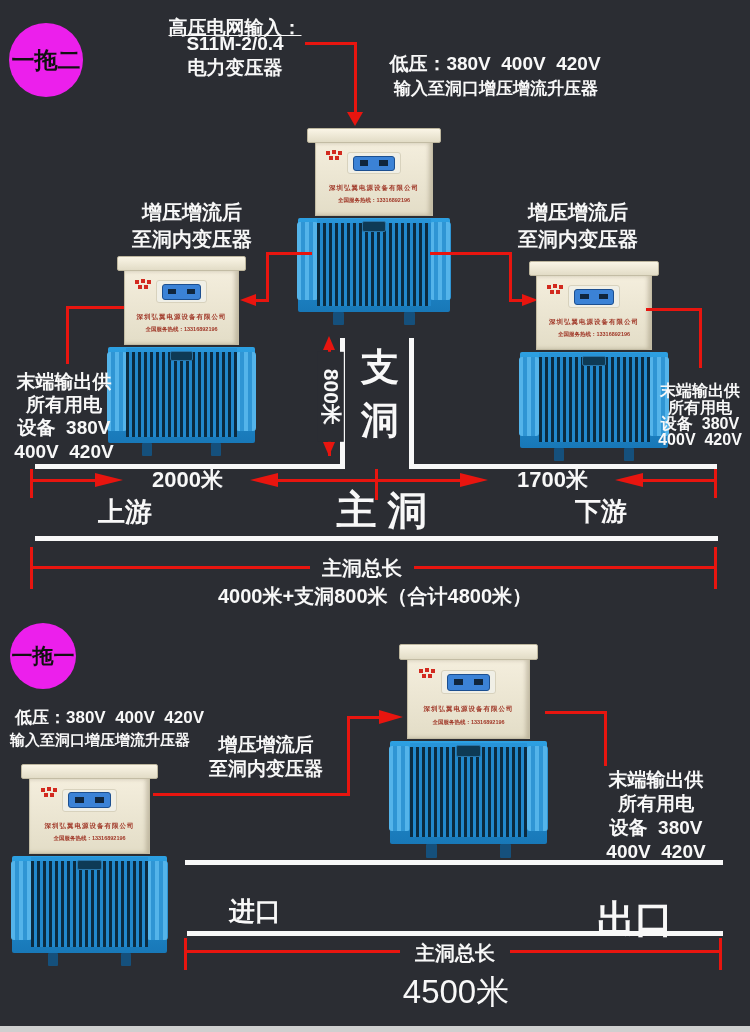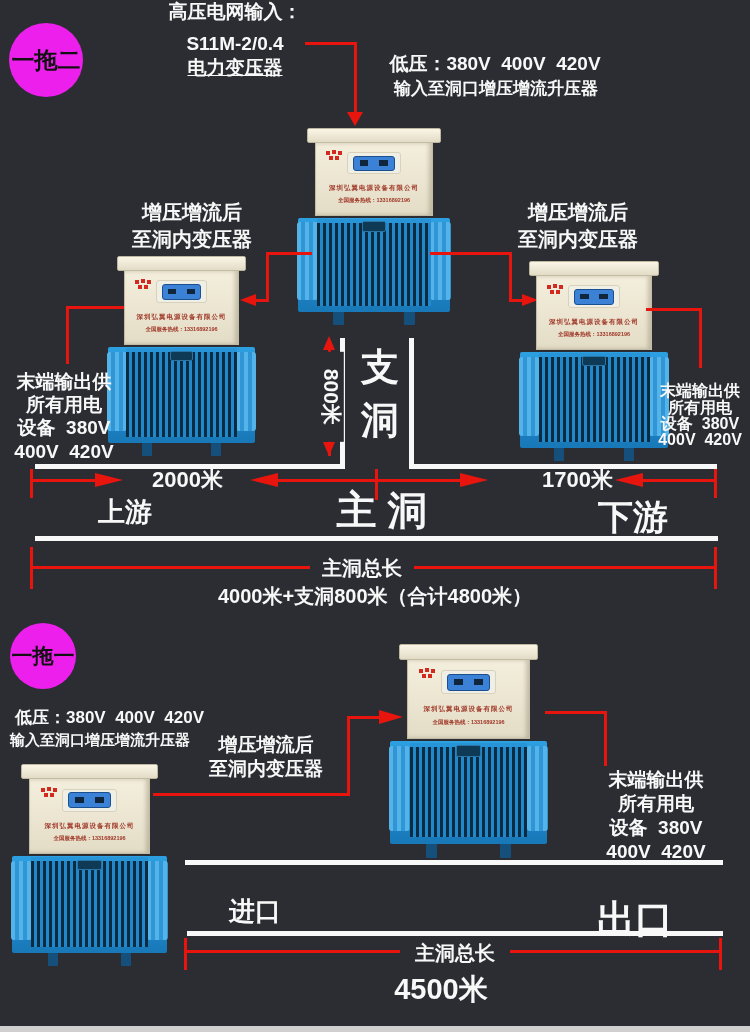--- a/index.html
+++ b/index.html
@@ -67,23 +67,23 @@
 </style>
 </head>
 <body>
 
 <div id="canvas">
 
   <div>
 
     <div class="badge" style="left:9px;top:23px;width:74px;height:74px;font-size:23px;">一拖二</div>
 
-    <div class="t" style="left:155px;top:0;width:160px;font-size:19px;">高压电网输入：</div>
+    <div class="t" style="left:155px;top:16px;width:160px;font-size:19px;text-decoration:underline;">高压电网输入：</div>
     <div class="t" style="left:155px;top:32px;width:160px;font-size:19px;">S11M-2/0.4</div>
-    <div class="t" style="left:155px;top:56px;width:160px;font-size:19px;text-decoration:underline;">电力变压器</div>
+    <div class="t" style="left:155px;top:56px;width:160px;font-size:19px;">电力变压器</div>
 
     <div class="hl" style="left:305px;top:42px;width:52px;"></div>
     <div class="vl" style="left:354px;top:42px;height:72px;"></div>
     <div class="tri tri-d" style="left:347px;top:112px;"></div>
 
     <div class="t" style="left:355px;top:52px;width:280px;font-size:19px;">低压：380V  400V  420V</div>
     <div class="t" style="left:360px;top:79px;width:272px;font-size:17px;">输入至洞口增压增流升压器</div>
 
     <div class="transformer" style="left:298px;top:128px;width:152px;height:197px;">
         <div class="tx-lid"></div>
@@ -188,28 +188,28 @@
 
     <div class="tick" style="left:30px;top:469px;height:29px;"></div>
     <div class="hl" style="left:33px;top:479px;width:62px;"></div>
     <div class="tri tri-r" style="left:95px;top:473px;"></div>
     <div class="t" style="left:130px;top:467px;width:115px;font-size:22px;">2000米</div>
     <div class="tri tri-l" style="left:250px;top:473px;"></div>
     <div class="hl" style="left:278px;top:479px;width:97px;"></div>
     <div class="tick" style="left:375px;top:469px;height:31px;"></div>
     <div class="hl" style="left:378px;top:479px;width:82px;"></div>
     <div class="tri tri-r" style="left:460px;top:473px;"></div>
-    <div class="t" style="left:520px;top:467px;width:115px;font-size:22px;">1700米</div>
+    <div class="t" style="left:495px;top:467px;width:115px;font-size:22px;">1700米</div>
     <div class="tri tri-l" style="left:615px;top:473px;"></div>
     <div class="hl" style="left:643px;top:479px;width:71px;"></div>
     <div class="tick" style="left:714px;top:469px;height:29px;"></div>
 
     <div class="t" style="left:80px;top:496px;width:90px;font-size:27px;">上游</div>
     <div class="t" style="left:302px;top:486px;width:160px;font-size:40px;">主 洞</div>
-    <div class="t" style="left:588px;top:496px;width:90px;font-size:35px;">下游</div>
+    <div class="t" style="left:556px;top:496px;width:90px;font-size:26px;">下游</div>
 
     <div class="wl" style="left:35px;top:536px;width:683px;"></div>
 
     <div class="tick" style="left:30px;top:547px;height:42px;"></div>
     <div class="hl" style="left:33px;top:566px;width:277px;"></div>
     <div class="t" style="left:312px;top:556px;width:100px;font-size:20px;">主洞总长</div>
     <div class="hl" style="left:414px;top:566px;width:300px;"></div>
     <div class="tick" style="left:714px;top:547px;height:42px;"></div>
     <div class="t" style="left:145px;top:584px;width:460px;font-size:20px;">4000米+支洞800米（合计4800米）</div>
   </div>
@@ -279,17 +279,17 @@
     <div class="wl" style="left:185px;top:860px;width:538px;"></div>
     <div class="t" style="left:205px;top:896px;width:100px;font-size:26px;">进口</div>
     <div class="t" style="left:585px;top:896px;width:100px;font-size:38px;">出口</div>
     <div class="wl" style="left:187px;top:931px;width:536px;"></div>
 
     <div class="tick" style="left:184px;top:938px;height:32px;"></div>
     <div class="hl" style="left:187px;top:950px;width:213px;"></div>
     <div class="t" style="left:403px;top:941px;width:104px;font-size:20px;">主洞总长</div>
     <div class="hl" style="left:510px;top:950px;width:209px;"></div>
     <div class="tick" style="left:719px;top:938px;height:32px;"></div>
-    <div class="t" style="left:355px;top:972px;width:172px;font-size:29px;font-weight:bold;">4500米</div>
+    <div class="t" style="left:370px;top:972px;width:172px;font-size:33px;font-weight:normal;">4500米</div>
   </div>
 
   <div style="position:absolute;left:0;top:1026px;width:750px;height:6px;background:#cfcfcf;"></div>
 </div>
 
 </body></html>

